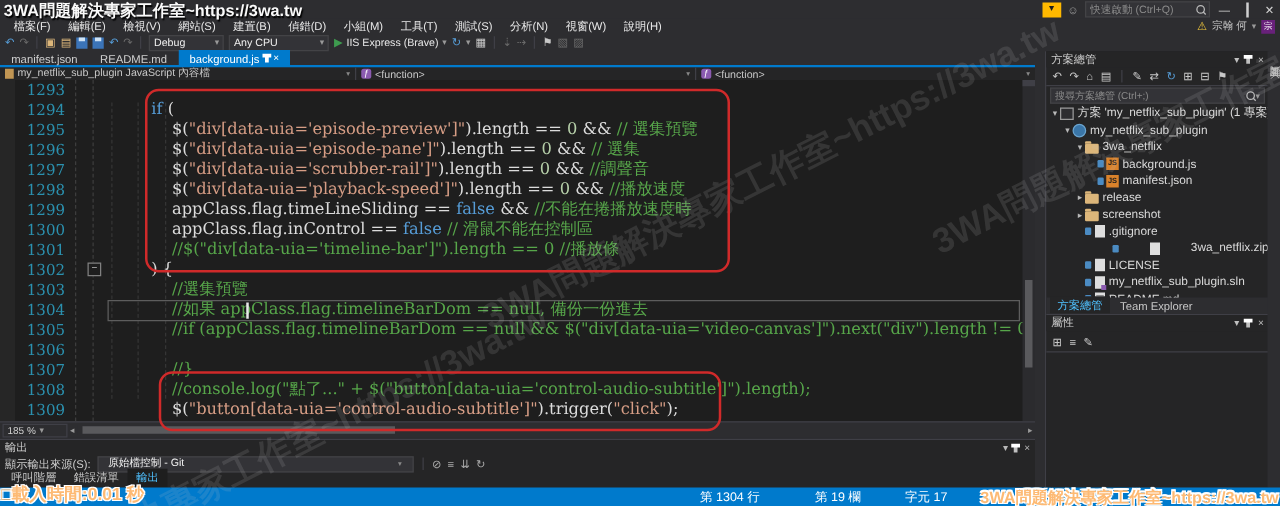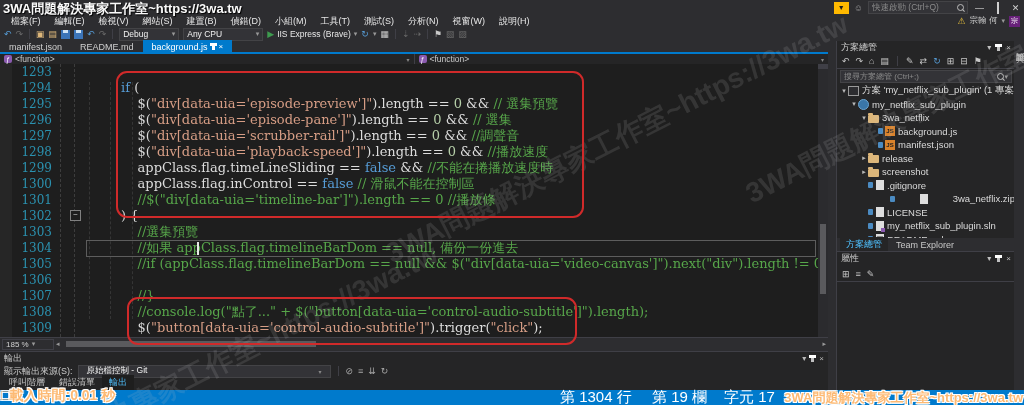--- a/index.html
+++ b/index.html
@@ -160,21 +160,21 @@
                 padding:0 5px;color:#c8c8c8;font-size:9px;align-items:center}
   .prop-body{position:absolute;left:0;right:0;top:240px;bottom:0;background:#252526;
              border-top:1px solid #3f3f46}
 
   
   .right-strip{position:absolute;top:41px;left:1014px;width:10px;bottom:15px;background:#2d2d30}
   .vtab{writing-mode:vertical-rl;font-size:8.5px;color:#c0c0c0;margin:4px 0 0 1px;letter-spacing:1px}
 
   
   .statusbar{position:absolute;left:0;right:0;bottom:0;height:15px;background:#007acc;color:#fff;
-             display:flex;align-items:center;font-size:15px}
+             display:flex;align-items:center;font-size:10px}
   .sb-items{position:absolute;left:560px;display:flex}
   .sb-item{display:inline-block;text-align:left}
 </style>
 </head>
 <body>
 
 <div class="app">
 
   <div class="titlebar">
     <div class="win-title">3WA問題解決專家工作室~https://3wa.tw</div>
@@ -260,20 +260,25 @@
         </div>
         <div class="tab active">
           <span>background.js</span>
           <span class="pin"></span>
           <span class="tab-close">×</span>
         </div>
       </div>
     </div>
 
   <div class="navrow">
+    <div class="nav-combo" style="flex:1.05">
+      <span class="js-doc"></span>
+      <span>my_netflix_sub_plugin JavaScript 內容檔</span>
+        <span class="dn">▾</span>
+    </div>
     <div class="nav-combo">
       <span class="method-ic">ƒ</span>
       <span>&lt;function&gt;</span>
         <span class="dn">▾</span>
     </div>
     <div class="nav-combo" style="border-right:none">
       <span class="method-ic">ƒ</span>
       <span>&lt;function&gt;</span>
         <span class="dn">▾</span>
     </div>

